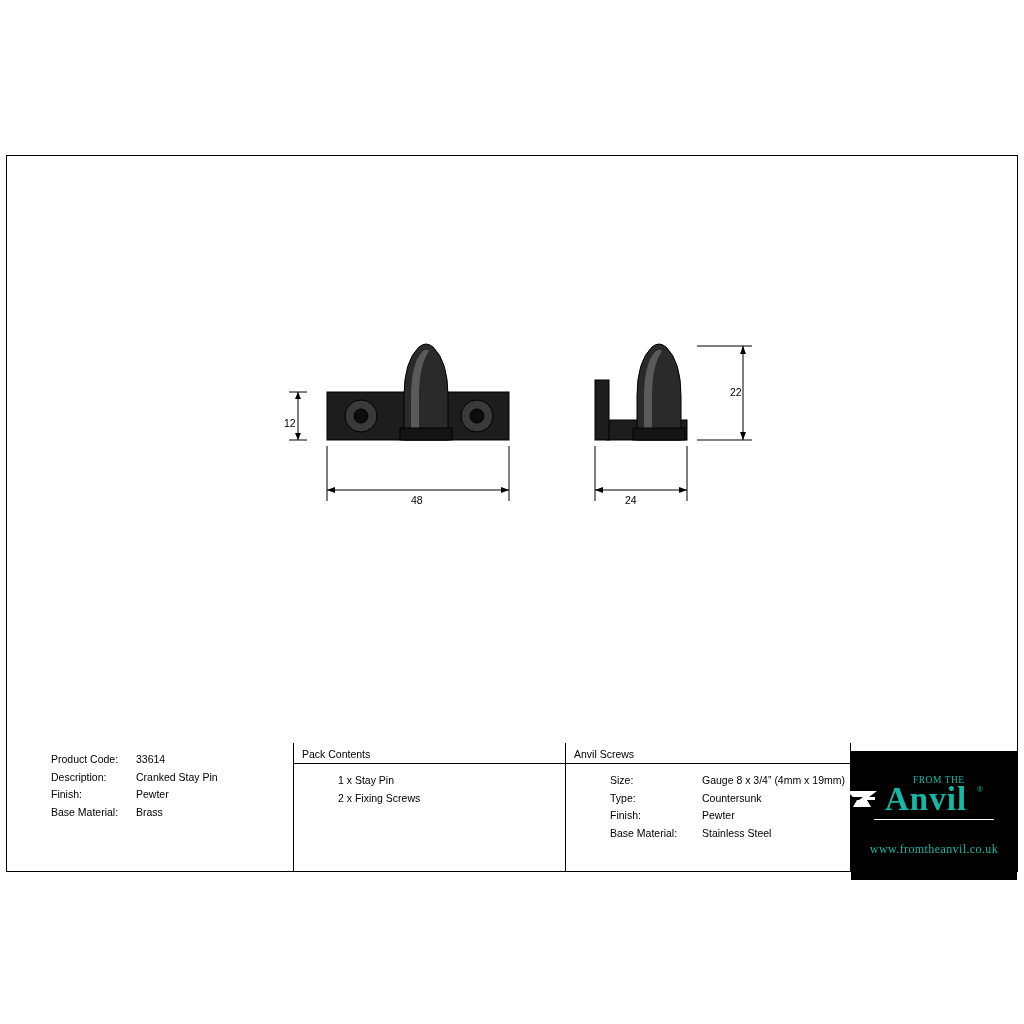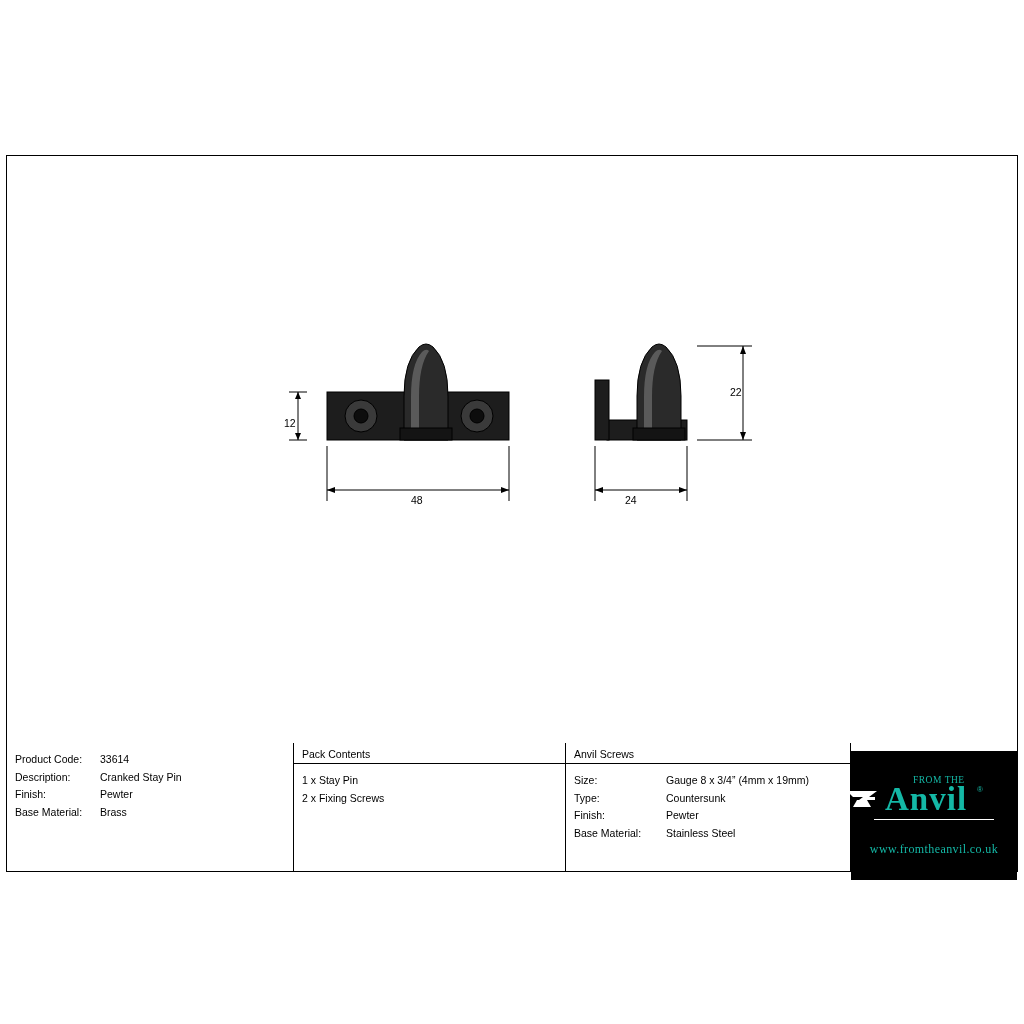--- a/index.html
+++ b/index.html
@@ -81,20 +81,21 @@
   .col-header {
     font-size: 10.5px;
     padding: 5px 0 0 8px;
     height: 21px;
     border-bottom: 1px solid #000;
     box-sizing: border-box;
   }
   .col-body {
     padding: 8px 0 0 8px;
     font-size: 10.5px;
+    margin-left: 36px;
   }
   .kv {
     display: flex;
     line-height: 17.5px;
   }
   .kv .k { width: 85px; flex: none; }
   .kv .v { }
   .col-fixing .kv .k { width: 92px; }
   .plain-line { line-height: 17.5px; font-size: 10.5px; }
 

